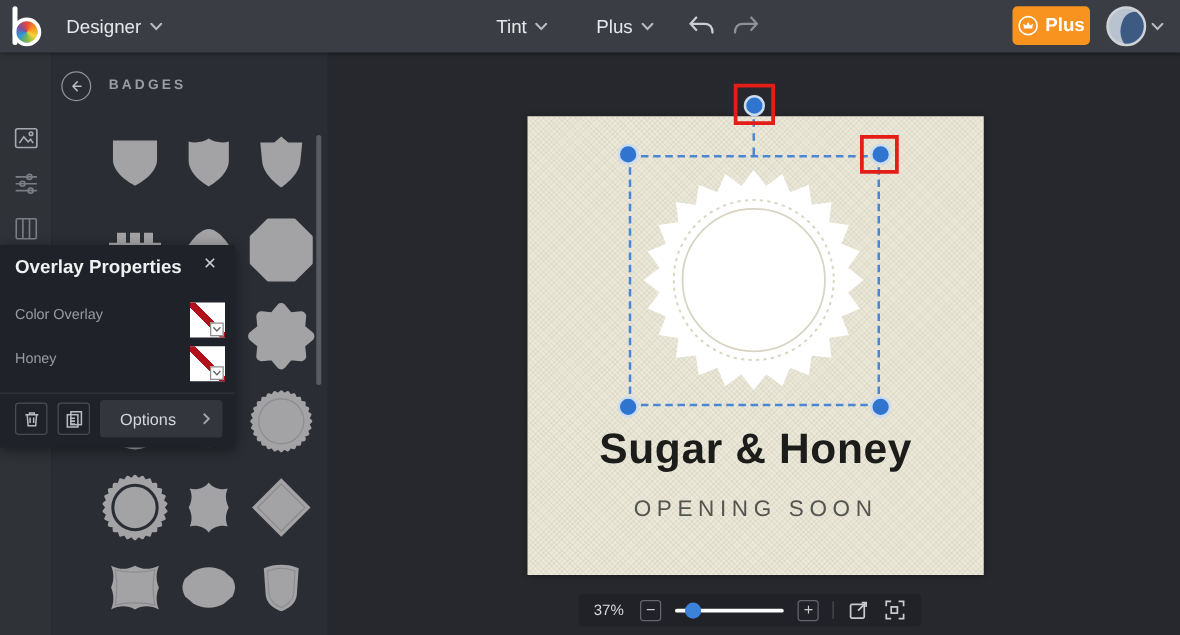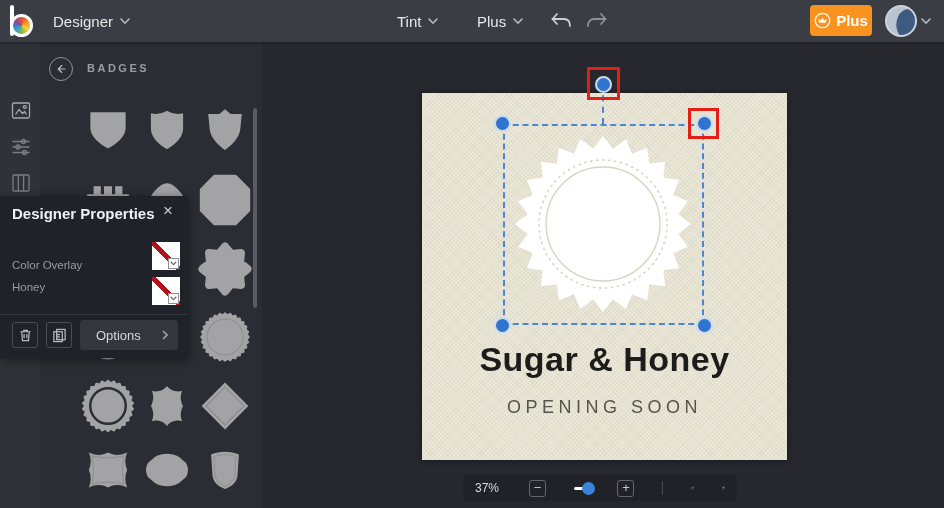--- a/index.html
+++ b/index.html
@@ -90,21 +90,21 @@
   .sel-rect { position:absolute; left:241px; top:82px; width:201px; height:201px;
               border:2px dashed #4a86d4; }
   .sel-connector { position:absolute; left:340px; top:42px; width:0; height:40px;
                    border-left:2px dashed #4a86d4; }
   .handle { position:absolute; width:17px; height:17px; border-radius:50%; background:#2f74cf;
             border:2px solid #ccdcf0; cursor:pointer; }
   .red-box { position:absolute; border:3px solid #e41d17; background:transparent; }
 
   
   .zoombar { position:absolute; left:201px; top:433px; width:274px; height:26px; background:#202227;
-             border-radius:3px; display:flex; align-items:center; gap:28px; padding:0 12px; }
+             border-radius:3px; display:flex; align-items:center; gap:11px; padding:0 12px; }
   .zoom-label { font-size:12px; color:#d8d9db; min-width:26px; }
   .zoom-btn { width:17px; height:17px; border:1px solid #63666d; border-radius:3px; color:#c9cbcf;
               font-size:13px; line-height:14px; text-align:center; cursor:pointer; flex:0 0 auto; }
   .zoom-track { position:relative; width:88px; height:3px; background:#fff; border-radius:2px; cursor:pointer; }
   .zoom-handle { position:absolute; left:8px; top:-5px; width:13px; height:13px; border-radius:50%;
                  background:#3b82d8; cursor:pointer; }
   .zoom-sep { width:1px; height:14px; background:#4a4d53; }
   .zoom-icon { width:18px; height:18px; cursor:pointer; }
   .zoom-icon path, .zoom-icon rect { fill:none; stroke:#c9cbcf; stroke-width:1.4; }
 </style>
@@ -301,25 +301,25 @@
         <path class="bshape" d="M11 9 C23 4 37 4 49 9 L47 38 C46 48 38 53 30 56 C22 53 14 48 13 38 Z"></path>
         <path d="M15 12 C25 8 35 8 45 12 L43.5 37 C42.5 45 37 49 30 52 C23 49 17.5 45 16.5 37 Z" fill="none" stroke="#8b8b8d" stroke-width="1.1"></path>
       </svg>
     </div>
 
     <div class="scrollbar"></div>
   </div>
 
   <div class="props">
     <div class="props-header">
-      <span class="props-title">Designer Properties</span>
+      <span class="props-title">Overlay Properties</span>
       <span class="props-close">×</span>
     </div>
 
-    <span class="prop-label" style="top:50px;margin-top:13px;">Color Overlay</span>
+    <span class="prop-label" style="top:50px;">Color Overlay</span>
     <div class="swatch" style="top:46px;">
       <div class="corner">
         <svg width="7" height="5" viewBox="0 0 10 7">
             <path d="M1 1 L5 5.2 L9 1" fill="none" stroke="#666" stroke-width="1.6"></path>
           </svg>
       </div>
     </div>
 
     <span class="prop-label" style="top:85px;">Honey</span>
     <div class="swatch" style="top:81px;">

